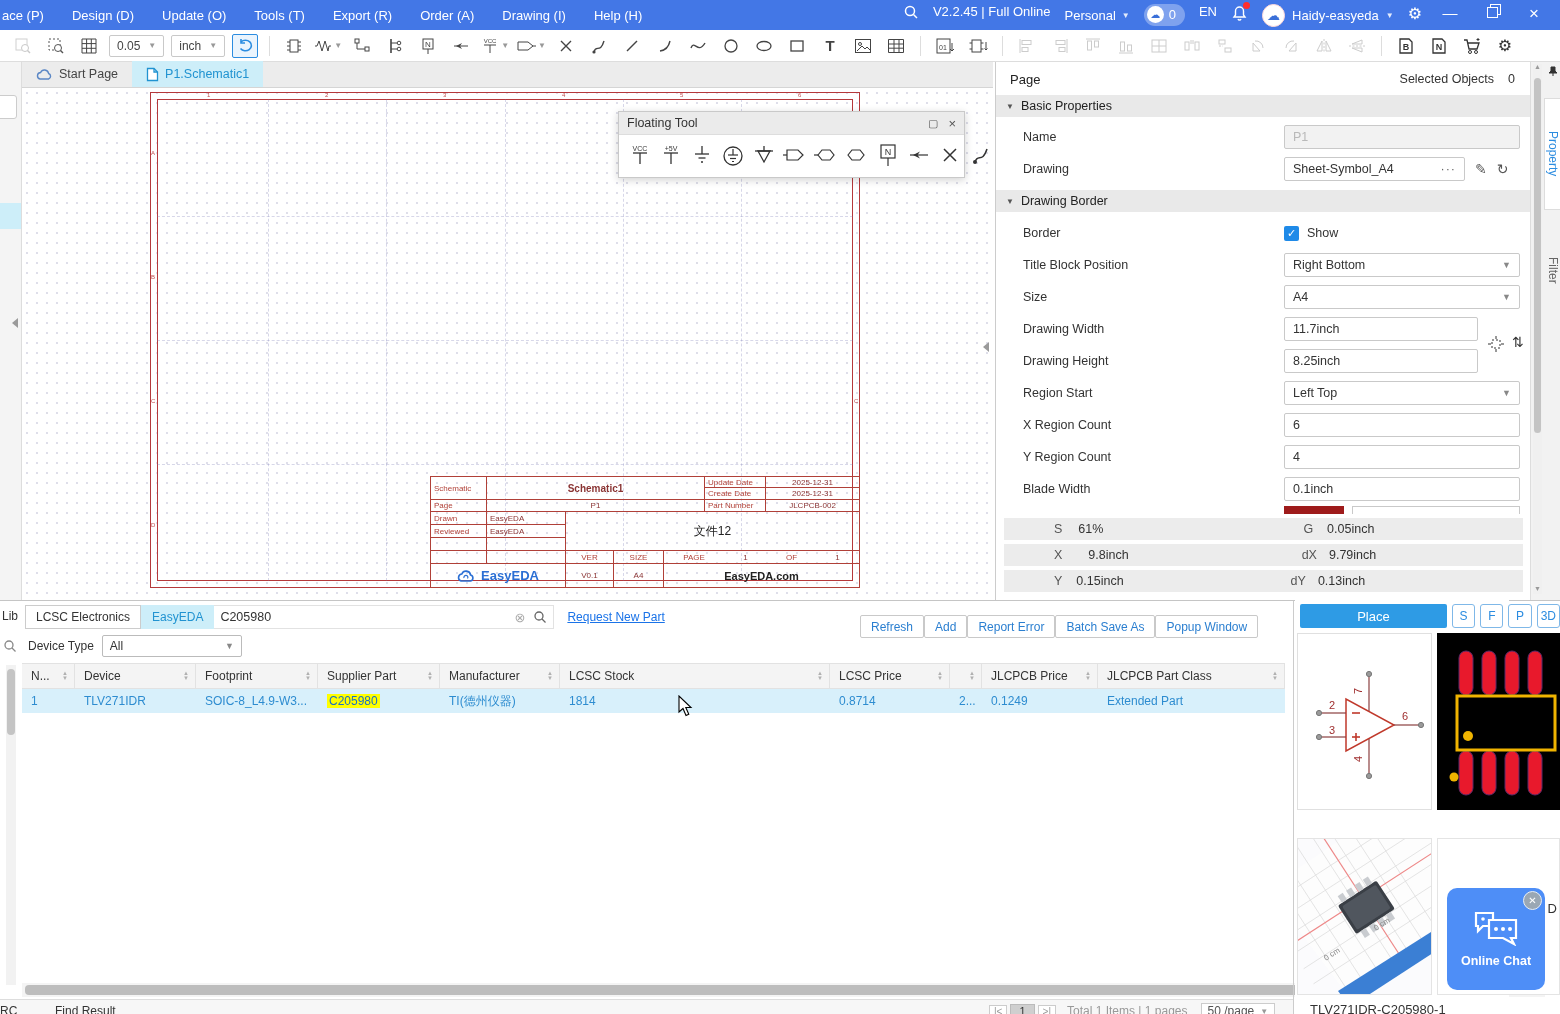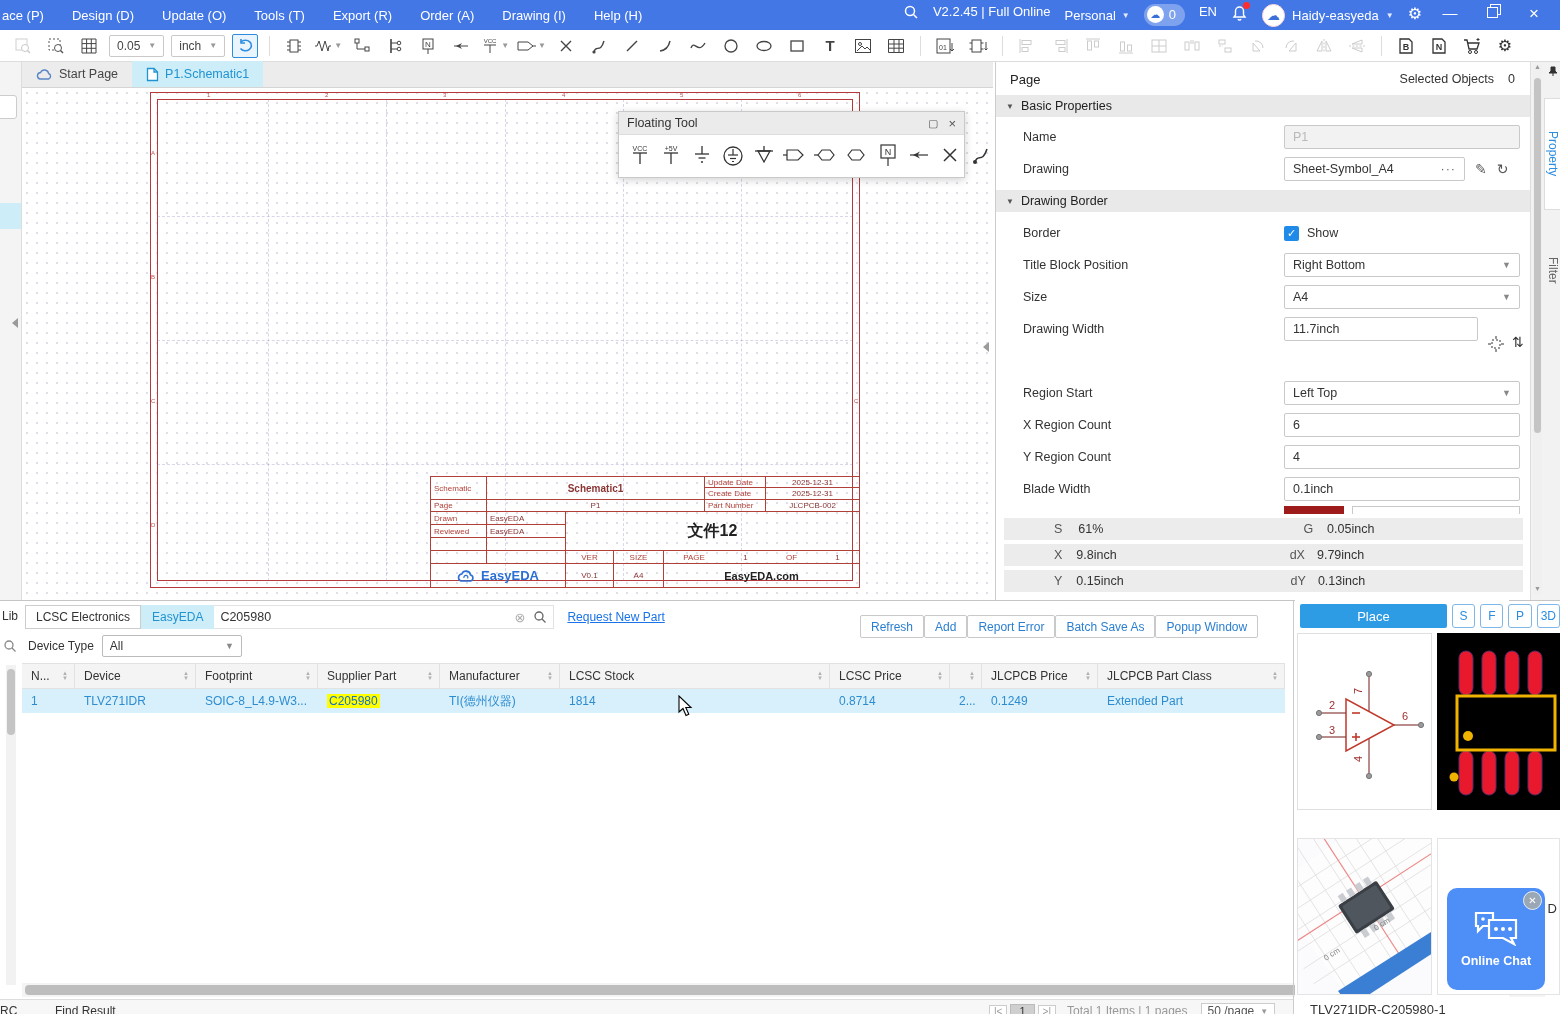--- a/index.html
+++ b/index.html
@@ -452,21 +452,21 @@
     <div class="tb tl" style="left:0;top:23px;width:57px;height:13px">Page</div>
     <div class="tb val" style="left:56px;top:23px;width:219px;height:13px">P1</div>
     <div class="tb tl" style="left:274px;top:23px;width:62px;height:13px">Part Number</div>
     <div class="tb val" style="left:335px;top:23px;width:95px;height:13px">JLCPCB-002</div>
     <div class="tb tl" style="left:0;top:35px;width:57px;height:14px">Drawn</div>
     <div class="tb val tl" style="left:56px;top:35px;width:80px;height:14px">EasyEDA</div>
     <div class="tb tl" style="left:0;top:48px;width:57px;height:14px">Reviewed</div>
     <div class="tb val tl" style="left:56px;top:48px;width:80px;height:14px">EasyEDA</div>
     <div class="tb" style="left:0;top:61px;width:57px;height:14px"></div>
     <div class="tb" style="left:56px;top:61px;width:80px;height:14px"></div>
-    <div class="tb" style="left:135px;top:35px;width:295px;height:40px;font-size:16px;font-weight:bold;color:#222">文件12</div>
+    <div class="tb" style="left:135px;top:35px;width:295px;height:40px;font-size:12px;font-weight:normal;color:#222">文件12</div>
     <div class="tb" style="left:0;top:74px;width:57px;height:14px"></div>
     <div class="tb" style="left:56px;top:74px;width:80px;height:14px"></div>
     <div class="tb" style="left:135px;top:74px;width:49px;height:14px">VER</div>
     <div class="tb" style="left:183px;top:74px;width:51px;height:14px">SIZE</div>
     <div class="tb" style="left:233px;top:74px;width:197px;height:14px;justify-content:space-around">
       <span>PAGE</span>
       <span class="val" style="color:#8a3434">1</span>
       <span>OF</span>
       <span class="val" style="color:#8a3434">1</span>
     </div>
@@ -621,20 +621,24 @@
     <span class="plabel">Size</span>
     <span class="ipt">
         <span>A4</span>
         <span class="chev">▼</span>
       </span>
   </div>
   <div class="prow" style="top:254px">
     <span class="plabel">Drawing Width</span>
     <span class="ipt" style="flex:0 0 194px">11.7inch</span>
   </div>
+  <div class="prow" style="top:286px">
+    <span class="plabel">Drawing Height</span>
+    <span class="ipt" style="flex:0 0 194px">8.25inch</span>
+  </div>
   <span class="abs" style="left:492px;top:274px">
       <svg width="16" height="16" viewBox="0 0 16 16">
         <rect x="4" y="4" width="8" height="8" stroke="#333" fill="none" stroke-dasharray="2,2"></rect>
         <path d="M8,0 V3 M8,13 V16 M0,8 H3 M13,8 H16" stroke="#333"></path>
       </svg>
     </span>
   <span class="abs" style="left:516px;top:272px;font-size:14px;color:#333">⇅</span>
   <div class="prow" style="top:318px">
     <span class="plabel">Region Start</span>
     <span class="ipt">
@@ -659,21 +663,21 @@
   <div class="abs" style="left:356px;top:444px;width:168px;height:8px;border:1px solid #c9c9c9;border-bottom:0;background:#fff"></div>
 
   <div class="srow" style="top:456px">
     <span class="lab" style="margin-left:50px">S</span>
       <span class="v" style="margin-left:16px">61%</span>
     <span class="lab" style="margin-left:200px">G</span>
       <span class="v" style="margin-left:14px">0.05inch</span>
   </div>
   <div class="srow" style="top:482px">
     <span class="lab" style="margin-left:50px">X</span>
-      <span class="v" style="margin-left:14px">9.8inch</span>
+      <span class="v" style="margin-left:26px">9.8inch</span>
     <span class="lab" style="margin-left:173px">dX</span>
       <span class="v" style="margin-left:12px">9.79inch</span>
   </div>
   <div class="srow" style="top:508px">
     <span class="lab" style="margin-left:50px">Y</span>
       <span class="v" style="margin-left:14px">0.15inch</span>
     <span class="lab" style="margin-left:167px">dY</span>
       <span class="v" style="margin-left:12px">0.13inch</span>
   </div>
 </div>

